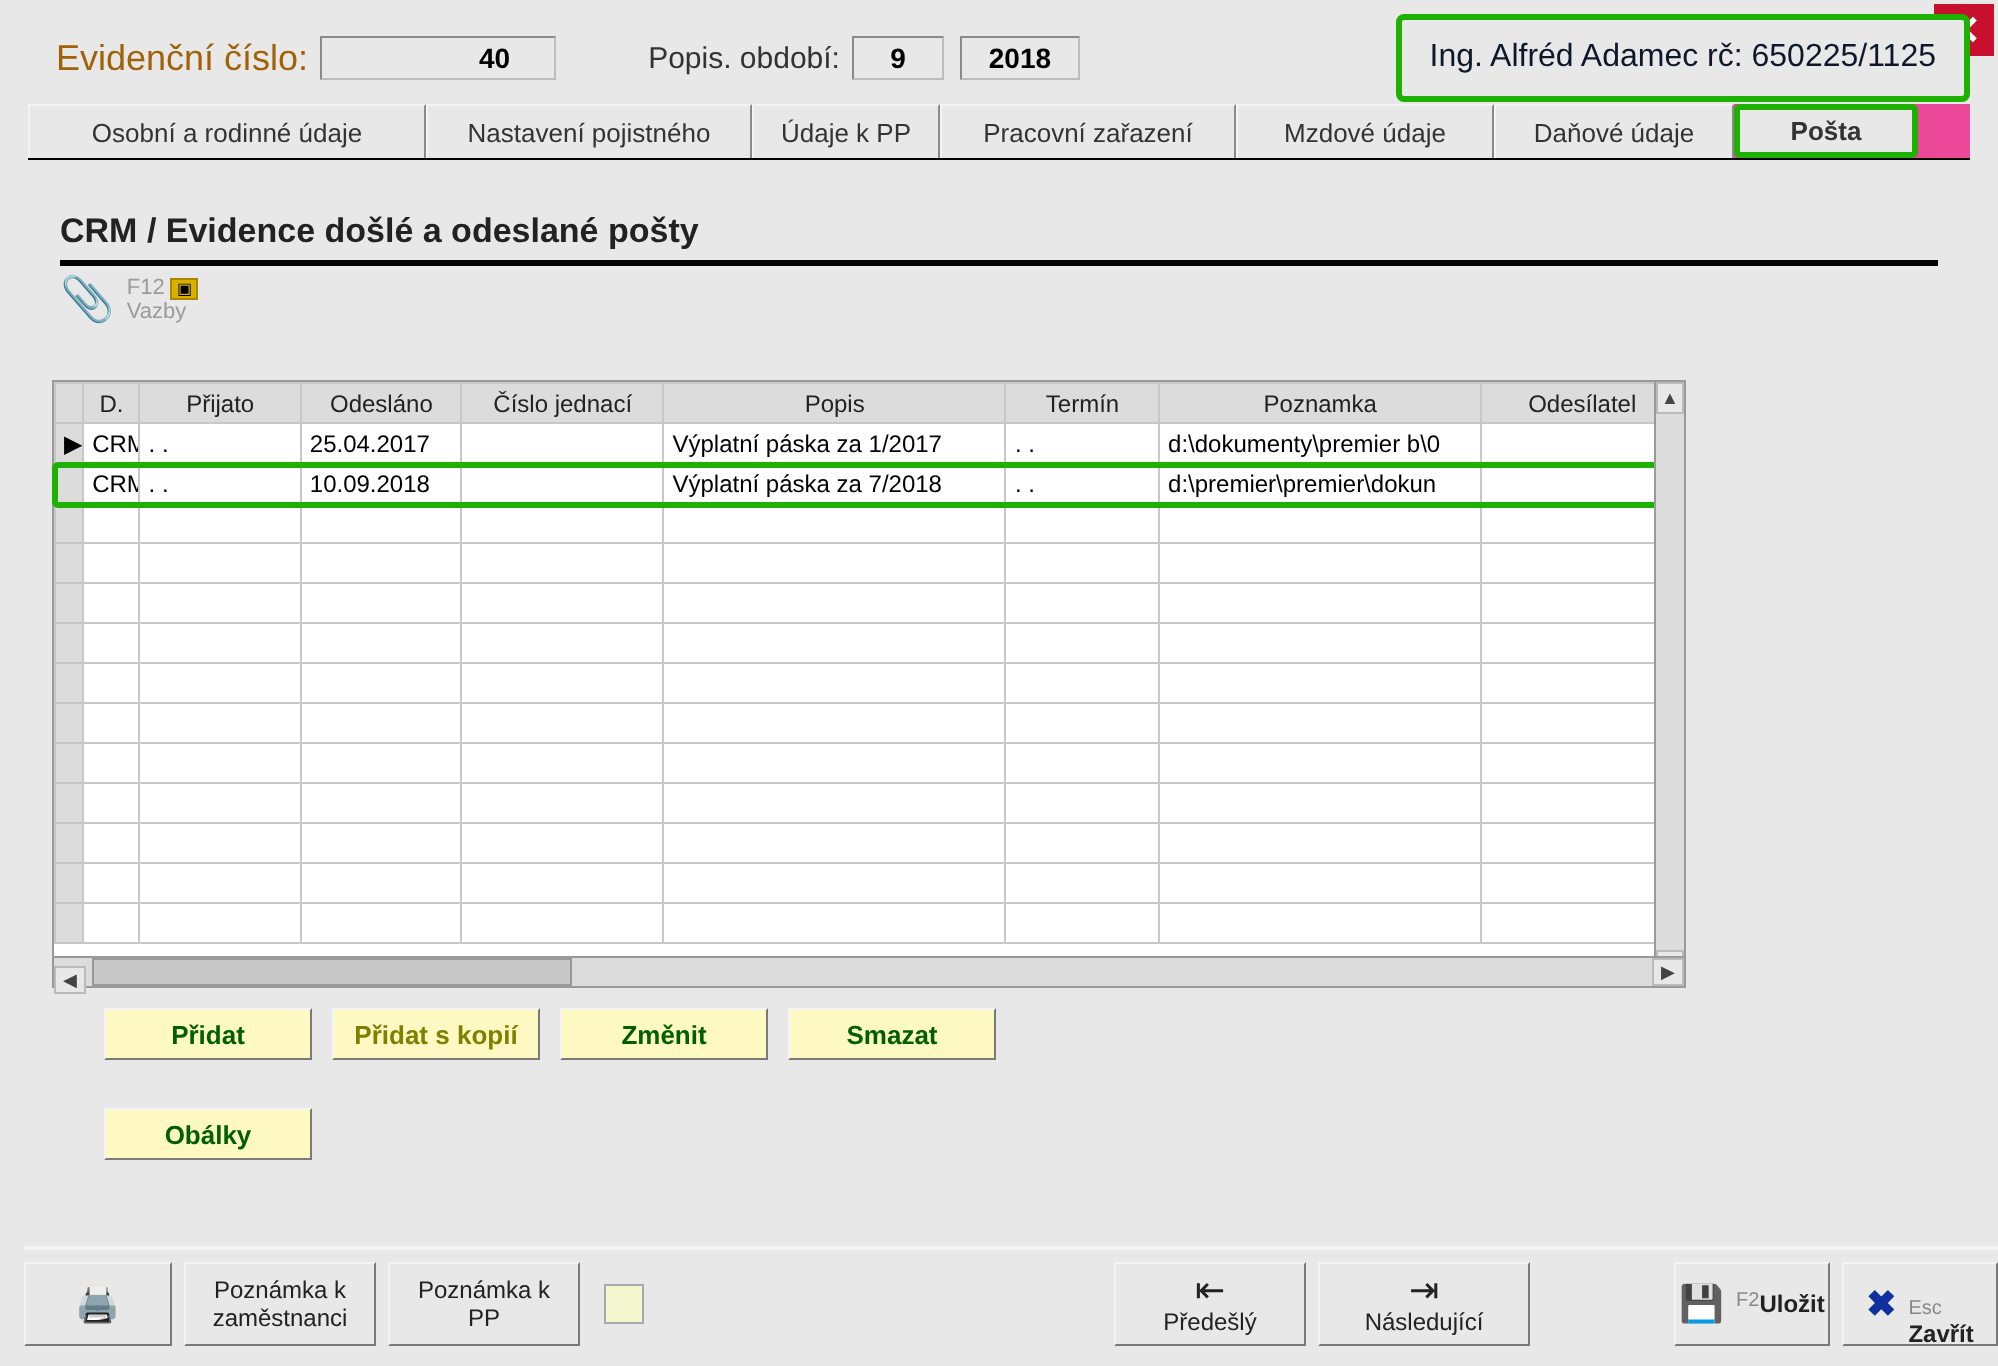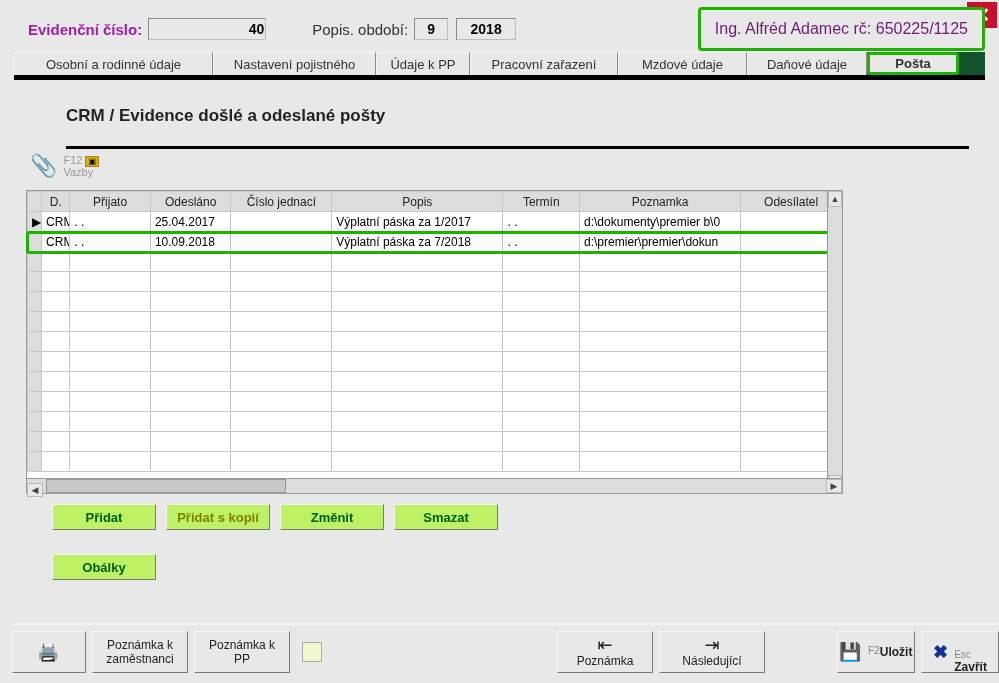--- a/index.html
+++ b/index.html
@@ -23,52 +23,51 @@
   .top-row {
     position: absolute;
     top: 16px;
     left: 28px;
     right: 14px;
     height: 26px;
     display: flex;
     align-items: center;
   }
   .lbl-ev {
-    font-size: 15px;
-    color: #a21caf;
+    font-size: 18px;
+    color: #a16207;
     margin-right: 6px;
-    font-weight: bold;
   }
   .field-box {
     background: #e8e8e8;
     border: 1px solid #bdbdbd;
     border-top-color: #8a8a8a;
     border-left-color: #8a8a8a;
     height: 22px;
     display: inline-flex;
     align-items: center;
     justify-content: flex-end;
-    padding: 0 1px;
+    padding: 0 22px;
     font-size: 14px;
     font-weight: bold;
   }
   .lbl-zobr {
     font-size: 15px;
     color: #333;
     margin-left: 46px;
     margin-right: 6px;
   }
   .user-box {
     margin-left: auto;
     border: 3px solid #1eb100;
     border-radius: 4px;
     padding: 10px 14px;
     font-size: 16px;
     font-weight: normal;
-    color: #701a75;
+    color: #0f172a;
     background: #e8e8e8;
   }
   .close-x {
     position: absolute;
     top: 2px;
     right: 2px;
     width: 30px;
     height: 26px;
     background: #c8102e;
     color: #fff;
@@ -80,22 +79,22 @@
     cursor: pointer;
   }
   
   .tabs {
     position: absolute;
     top: 52px;
     left: 14px;
     right: 14px;
     display: flex;
     height: 28px;
-    border-bottom: 5px solid #000000;
-    background: #14532d;
+    border-bottom: 1px solid #000000;
+    background: #ec4899;
   }
   .tab {
     border: 1px solid #f4f4f4;
     border-right-color: #8a8a8a;
     border-bottom: none;
     background: #e8e8e8;
     display: flex;
     align-items: center;
     justify-content: center;
     font-size: 13px;
@@ -123,22 +122,21 @@
     position: absolute;
     top: 106px;
     left: 30px;
     right: 30px;
   }
   .sec-title {
     font-size: 17px;
     font-weight: bold;
     color: #222;
     border-bottom: 3px solid #000;
-    padding-bottom: 20px;
-    margin-left: 36px;
+    padding-bottom: 4px;
   }
   .vazby-row {
     display: flex;
     align-items: center;
     gap: 6px;
     margin-top: 4px;
     color: #9a9a9a;
     font-size: 11px;
   }
   .clip-icon {
@@ -242,21 +240,21 @@
     left: 52px;
     display: flex;
     gap: 10px;
   }
   .btn-row2 {
     position: absolute;
     top: 554px;
     left: 52px;
   }
   .btn {
-    background: #bef264;
+    background: #fef9c3;
     border: 1px solid #f4f4f4;
     border-right-color: #7a7a7a;
     border-bottom-color: #7a7a7a;
     height: 26px;
     width: 104px;
     font-size: 13px;
     color: #006000;
     font-weight: bold;
     cursor: pointer;
     display:inline-flex;align-items:center;justify-content:center;
@@ -540,21 +538,21 @@
       <span>zaměstnanci</span>
     </div>
     <div class="bbtn" style="width:96px;">
       <span>Poznámka k</span>
       <span>PP</span>
     </div>
     <div class="sq-indicator"></div>
     <div class="spacer"></div>
     <div class="bbtn" style="width:96px;">
       <span class="ico">⇤</span>
-      <span>Poznámka</span>
+      <span>Předešlý</span>
     </div>
     <div class="bbtn" style="width:106px;">
       <span class="ico">⇥</span>
       <span>Následující</span>
     </div>
     <div style="width:60px;"></div>
     <div class="bbtn" style="width:78px;flex-direction:row;gap:6px;align-items:center;">
       <span class="ico">💾</span>
       <span style="display:flex;align-items:flex-start;">
         <span style="color:#888;font-size:10px;">F2</span>

